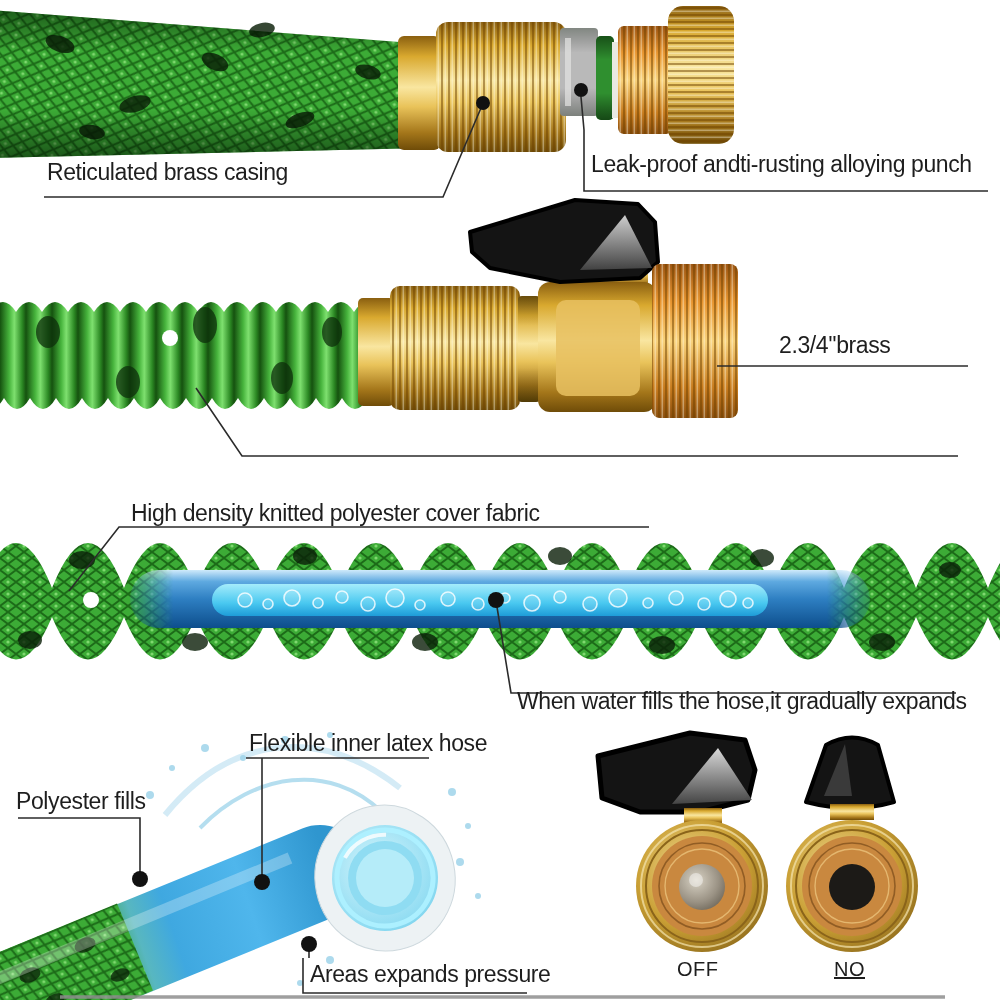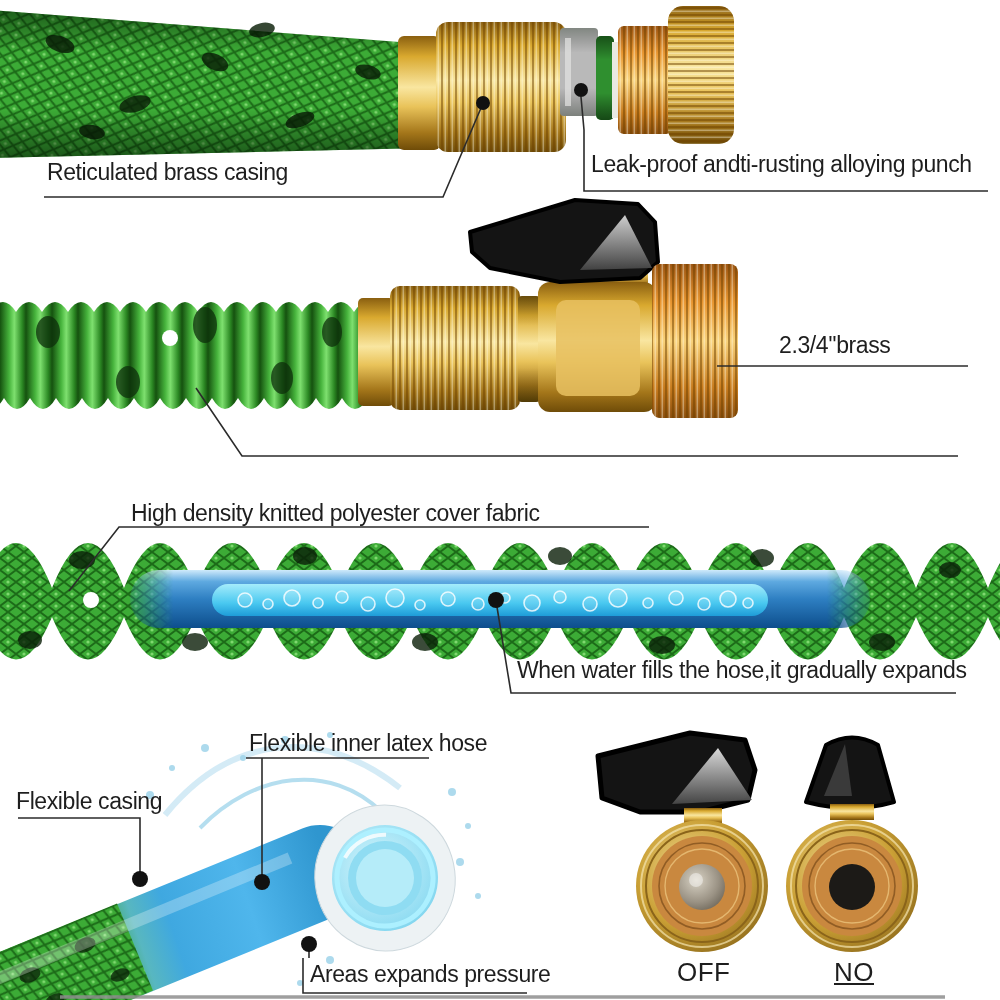--- a/index.html
+++ b/index.html
@@ -1,21 +1,21 @@
 <!DOCTYPE html>
 <html><head>
 <meta charset="utf-8">
 <style>
   html,body{margin:0;padding:0;background:#fff;}
   #canvas{position:relative;width:1000px;height:1000px;background:#fff;overflow:hidden;
           font-family:"Liberation Sans",sans-serif;}
   #art{position:absolute;left:0;top:0;}
   .label{position:absolute;white-space:nowrap;color:#1e1e1e;font-size:23px;
          letter-spacing:-0.4px;line-height:1.1;}
-  .label.big{font-size:26px;letter-spacing:.5px;}
+  .label.big{font-size:20px;letter-spacing:.5px;}
 </style>
 </head>
 <body>
 
 <div id="canvas">
 
 <svg id="art" width="1000" height="1000" viewBox="0 0 1000 1000">
 <defs>
   <pattern id="braid" width="16" height="12" patternUnits="userSpaceOnUse" patternTransform="rotate(14)">
     <rect width="16" height="12" fill="#3cab36"></rect>
@@ -301,20 +301,20 @@
   <circle cx="852" cy="887" r="23" fill="#1c1a17"></circle>
 </g>
 
 <line x1="60" y1="997" x2="945" y2="997" stroke="#8f8f8f" stroke-width="3.5" opacity=".85"></line>
 </svg>
 
 <div class="label" style="left:47px;top:160px;">Reticulated brass casing</div>
 <div class="label" style="left:591px;top:152px;">Leak-proof andti-rusting alloying punch</div>
 <div class="label" style="left:779px;top:333px;">2.3/4''brass</div>
 <div class="label" style="left:131px;top:488px;margin-top:13px;">High density knitted polyester cover fabric</div>
-<div class="label" style="left:517px;top:658px;text-align:center;">When water fills the hose,it gradually expands</div>
+<div class="label" style="left:517px;top:689px;text-align:center;">When water fills the hose,it gradually expands</div>
 <div class="label" style="left:249px;top:731px;">Flexible inner latex hose</div>
-<div class="label" style="left:16px;top:789px;">Flexible casing</div>
+<div class="label" style="left:16px;top:789px;">Polyester fills</div>
 <div class="label" style="left:310px;top:962px;">Areas expands pressure</div>
 <div class="label big" style="left:677px;top:958px;">OFF</div>
 <div class="label big" style="left:834px;top:958px;text-decoration:underline;">NO</div>
 
 </div>
 
 </body></html>

